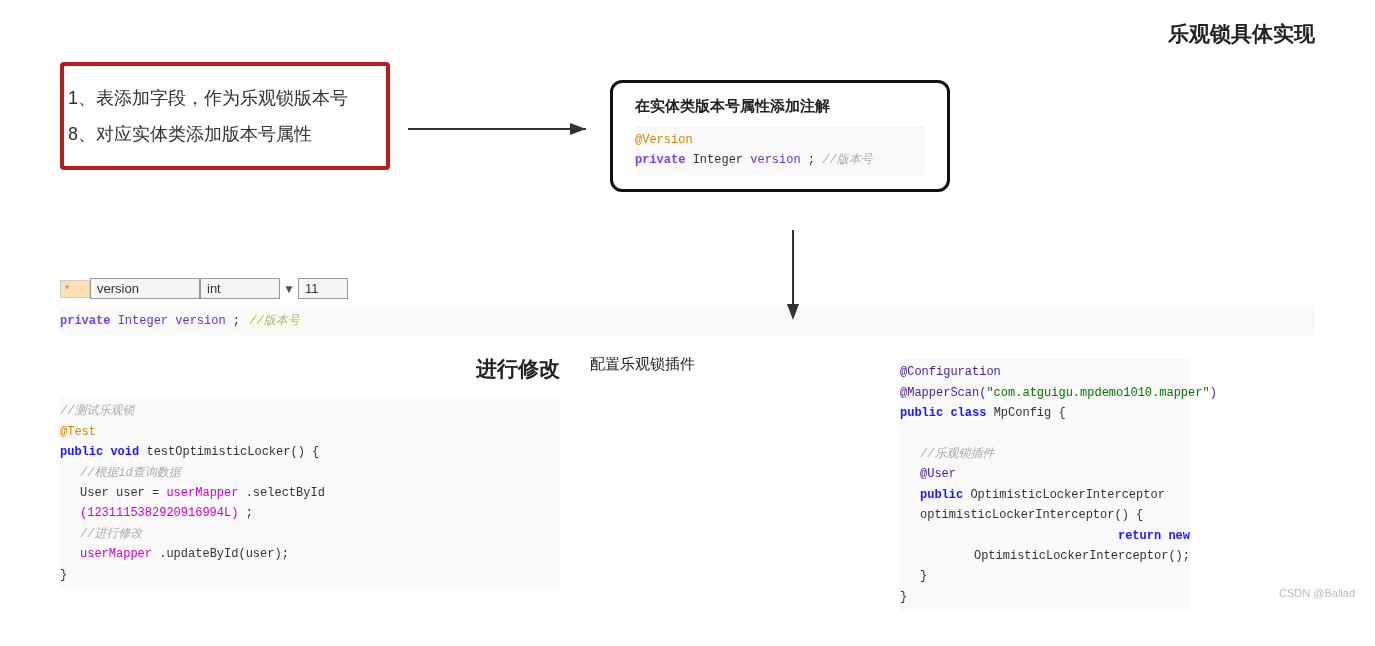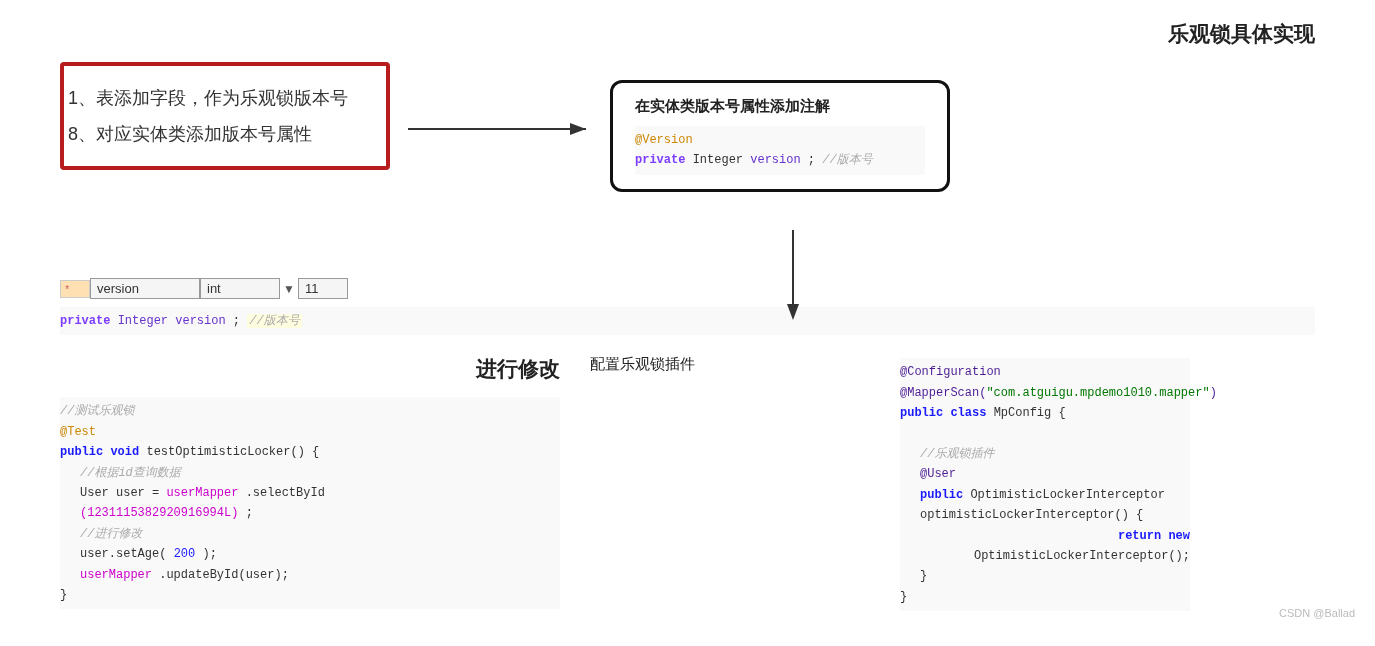--- a/index.html
+++ b/index.html
@@ -233,25 +233,20 @@
 
         <div class="indented">
           <span class="kw-userMapper">(1231115382920916994L)</span>
           <span>;</span>
         </div>
 
         <div class="indented">
           <span class="kw-comment">//进行修改</span>
         </div>
 
-        <div class="indented">
-          <span>user.setAge(</span>
-          <span class="kw-number">200</span>
-          <span>);</span>
-        </div>
 
         <div class="indented">
           <span class="kw-userMapper">userMapper</span>
           <span>.updateById(user);</span>
         </div>
 
         <div>
           <span>}</span>
         </div>
       </div>

